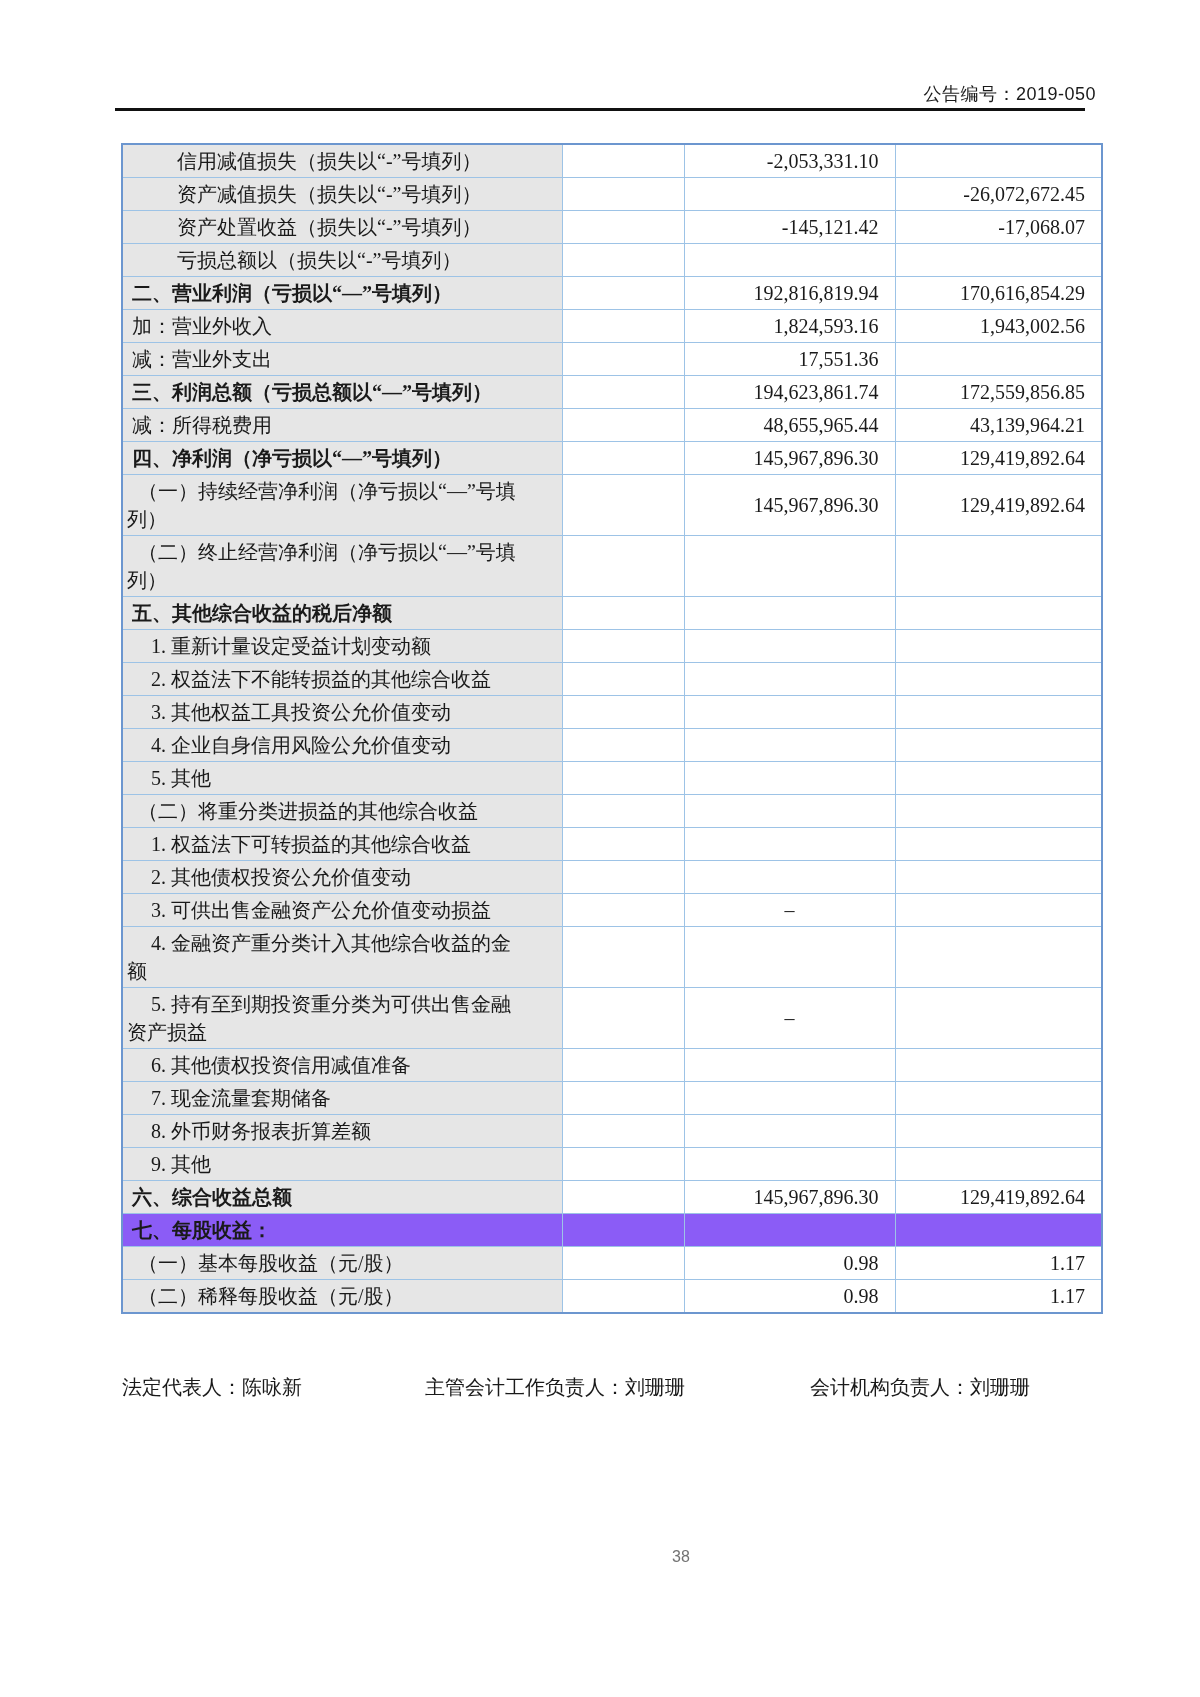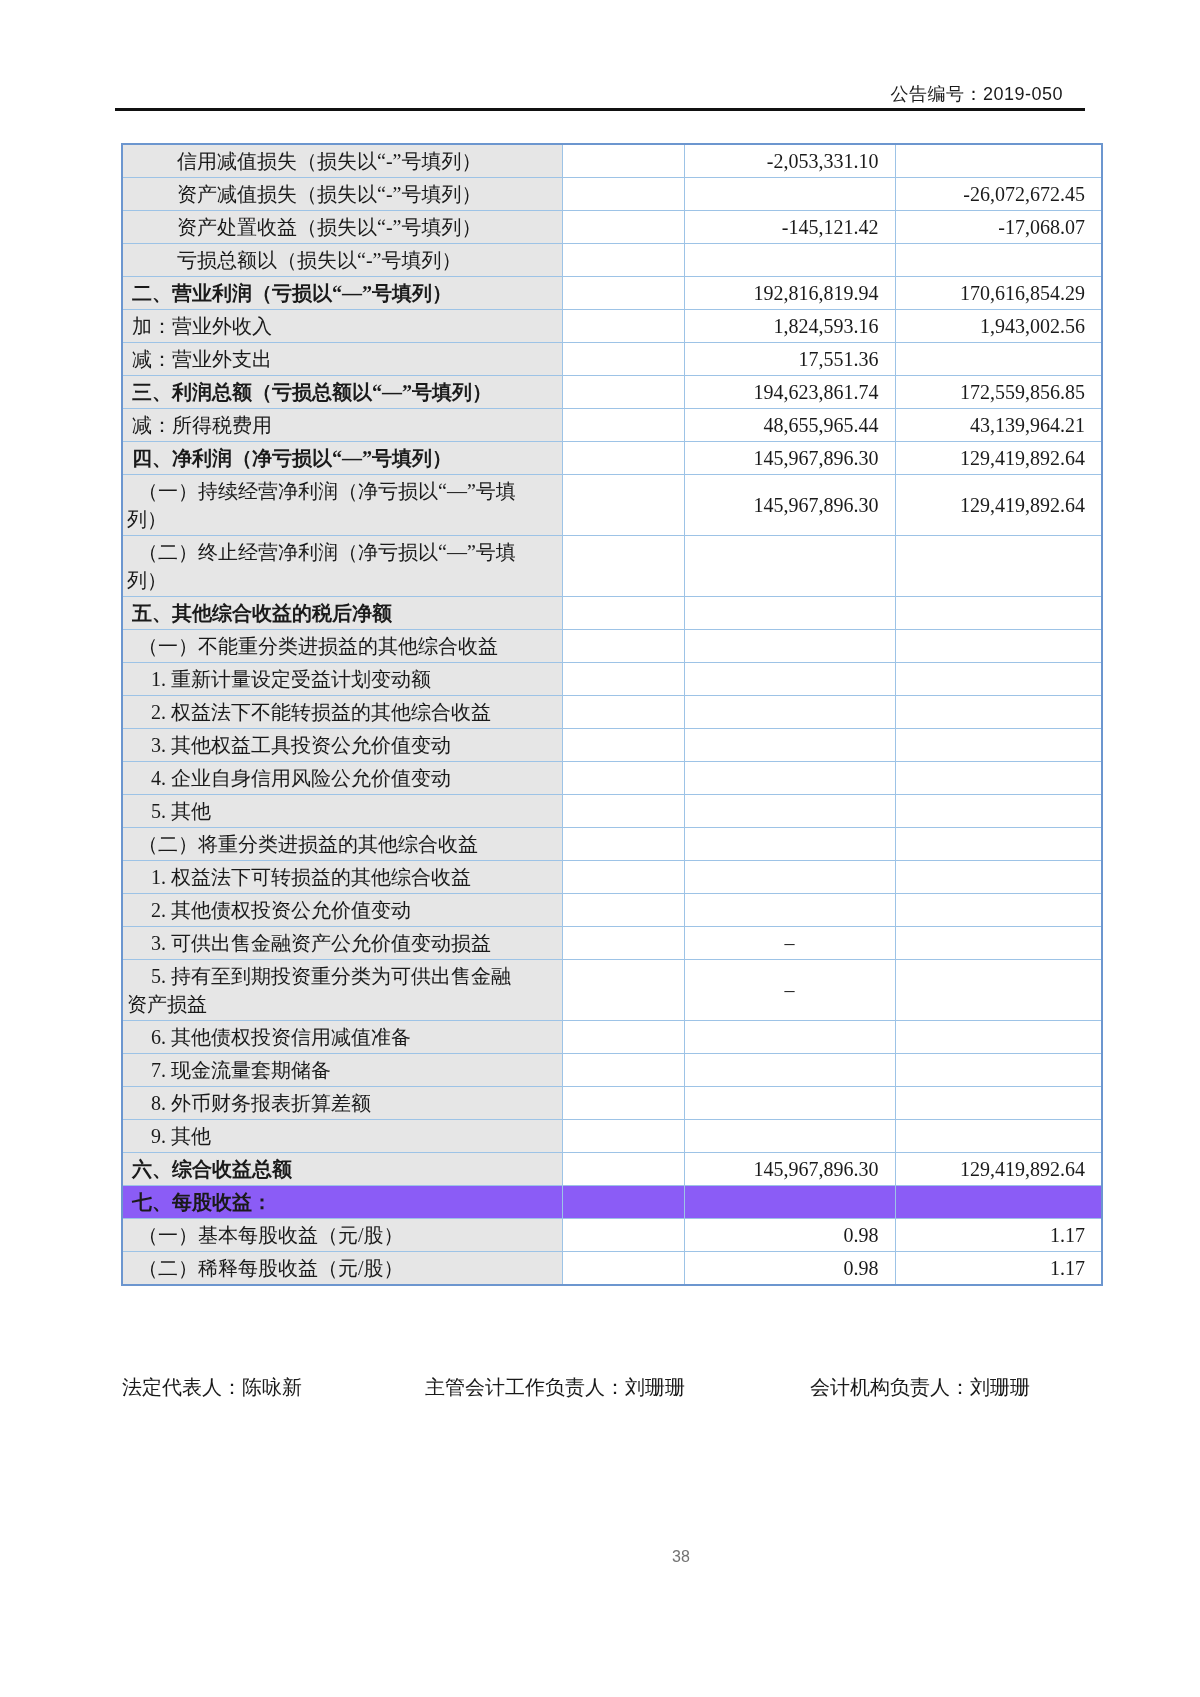--- a/index.html
+++ b/index.html
@@ -10,21 +10,21 @@
     height: 1697px;
     font-family: "Liberation Serif", "DejaVu Serif", serif;
     color: #1a1a1a;
     overflow: hidden;
   }
 
   
   .doc-number {
     position: absolute;
     top: 82px;
-    right: 137px;
+    right: 104px;
     font-size: 18px;
     font-family: "Liberation Sans", "DejaVu Sans", sans-serif;
     color: #1a1a1a;
     letter-spacing: 0.5px;
   }
   .header-rule {
     position: absolute;
     top: 108px;
     left: 115px;
     width: 970px;
@@ -183,26 +183,20 @@
         <td class="cell-value"></td>
         <td class="cell-value"></td>
       </tr>
       <tr class="bold-row">
         <td class="row-label lvl0">五、其他综合收益的税后净额</td>
         <td class="cell-blank"></td>
         <td class="cell-value"></td>
         <td class="cell-value"></td>
       </tr>
       <tr>
-        <td class="row-label lvl1">（一）不能重分类进损益的其他综合收益</td>
-        <td class="cell-blank"></td>
-        <td class="cell-value"></td>
-        <td class="cell-value"></td>
-      </tr>
-      <tr>
         <td class="row-label lvl2">1. 重新计量设定受益计划变动额</td>
         <td class="cell-blank"></td>
         <td class="cell-value"></td>
         <td class="cell-value"></td>
       </tr>
       <tr>
         <td class="row-label lvl2">2. 权益法下不能转损益的其他综合收益</td>
         <td class="cell-blank"></td>
         <td class="cell-value"></td>
         <td class="cell-value"></td>
@@ -240,20 +234,27 @@
       <tr>
         <td class="row-label lvl2">2. 其他债权投资公允价值变动</td>
         <td class="cell-blank"></td>
         <td class="cell-value"></td>
         <td class="cell-value"></td>
       </tr>
       <tr>
         <td class="row-label lvl2">3. 可供出售金融资产公允价值变动损益</td>
         <td class="cell-blank"></td>
         <td class="cell-value dash">–</td>
+        <td class="cell-value"></td>
+      </tr>
+      <tr>
+        <td class="row-label lvl2">4. 金融资产重分类计入其他综合收益的金
+额</td>
+        <td class="cell-blank"></td>
+        <td class="cell-value"></td>
         <td class="cell-value"></td>
       </tr>
       <tr>
         <td class="row-label lvl2">5. 持有至到期投资重分类为可供出售金融
 资产损益</td>
         <td class="cell-blank"></td>
         <td class="cell-value dash">–</td>
         <td class="cell-value"></td>
       </tr>
       <tr>

